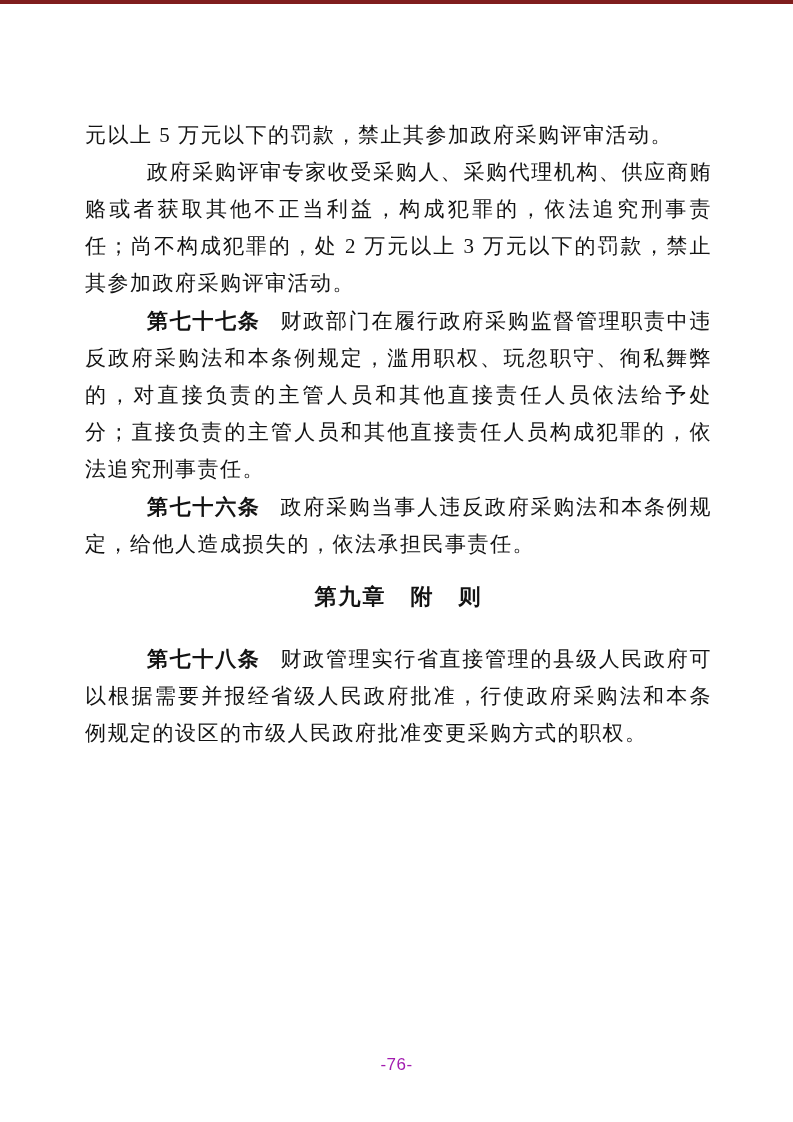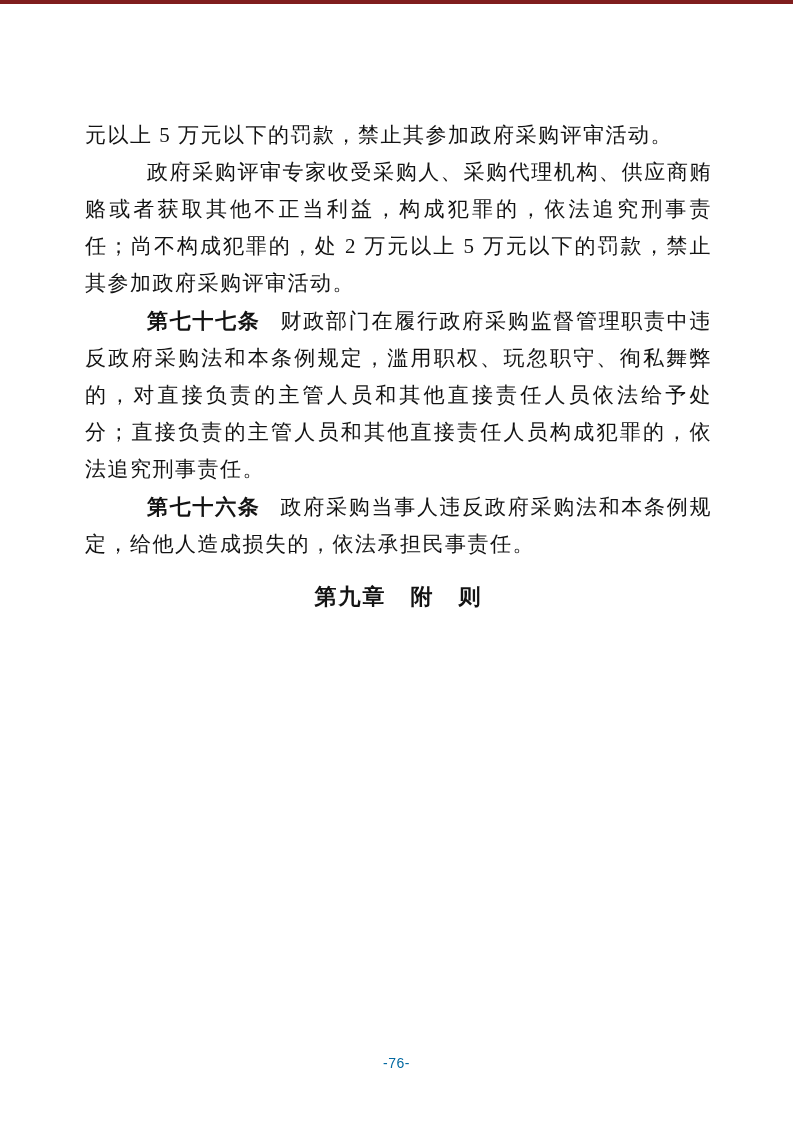--- a/index.html
+++ b/index.html
@@ -51,51 +51,54 @@
     letter-spacing: 2px;
     font-family: "Liberation Sans", "DejaVu Sans", sans-serif;
   }
   .footer {
     position: absolute;
     top: 1051px;
     left: 0;
     width: 100%;
     text-align: center;
     font-family: "Liberation Sans", "DejaVu Sans", sans-serif;
-    font-size: 14px;
+    font-size: 17px;
     letter-spacing: 0.5px;
-    color: #0369a1;
+    color: #a21caf;
   }
 </style>
 </head>
 <body>
 
 <div class="page">
 
   <div class="content">
 
     <p class="para no-indent">
       <span>元以上 5 万元以下的罚款，禁止其参加政府采购评审活动。</span>
     </p>
 
     <p class="para">
-      <span>政府采购评审专家收受采购人、采购代理机构、供应商贿赂或者获取其他不正当利益，构成犯罪的，依法追究刑事责任；尚不构成犯罪的，处 2 万元以上 5 万元以下的罚款，禁止其参加政府采购评审活动。</span>
+      <span>政府采购评审专家收受采购人、采购代理机构、供应商贿赂或者获取其他不正当利益，构成犯罪的，依法追究刑事责任；尚不构成犯罪的，处 2 万元以上 3 万元以下的罚款，禁止其参加政府采购评审活动。</span>
     </p>
 
 
     <p class="para">
       <span class="article-no">第七十七条</span><span>财政部门在履行政府采购监督管理职责中违反政府采购法和本条例规定，滥用职权、玩忽职守、徇私舞弊的，对直接负责的主管人员和其他直接责任人员依法给予处分；直接负责的主管人员和其他直接责任人员构成犯罪的，依法追究刑事责任。</span>
     </p>
 
     <p class="para">
       <span class="article-no">第七十六条</span><span>政府采购当事人违反政府采购法和本条例规定，给他人造成损失的，依法承担民事责任。</span>
     </p>
 
     <h2 class="chapter">第九章　附　则</h2>
 
+    <p class="para">
+      <span class="article-no">第七十八条</span><span>财政管理实行省直接管理的县级人民政府可以根据需要并报经省级人民政府批准，行使政府采购法和本条例规定的设区的市级人民政府批准变更采购方式的职权。</span>
+    </p>
 
 
   </div>
 
   <div class="footer">
     <span>-76-</span>
   </div>
 
 </div>
 

